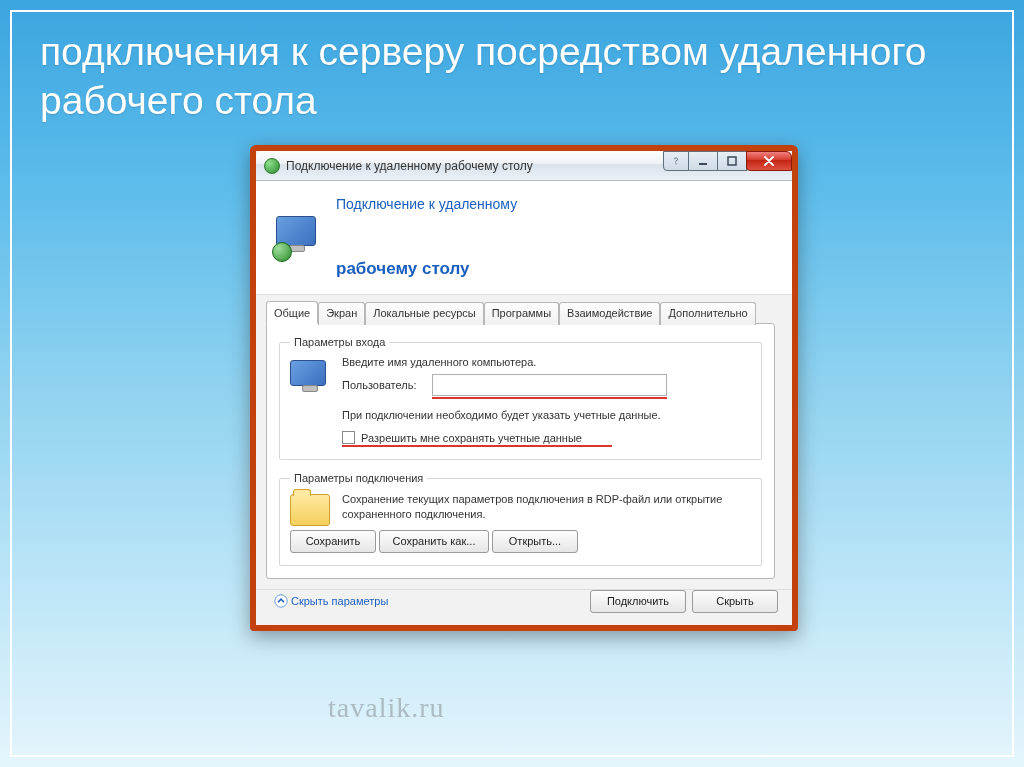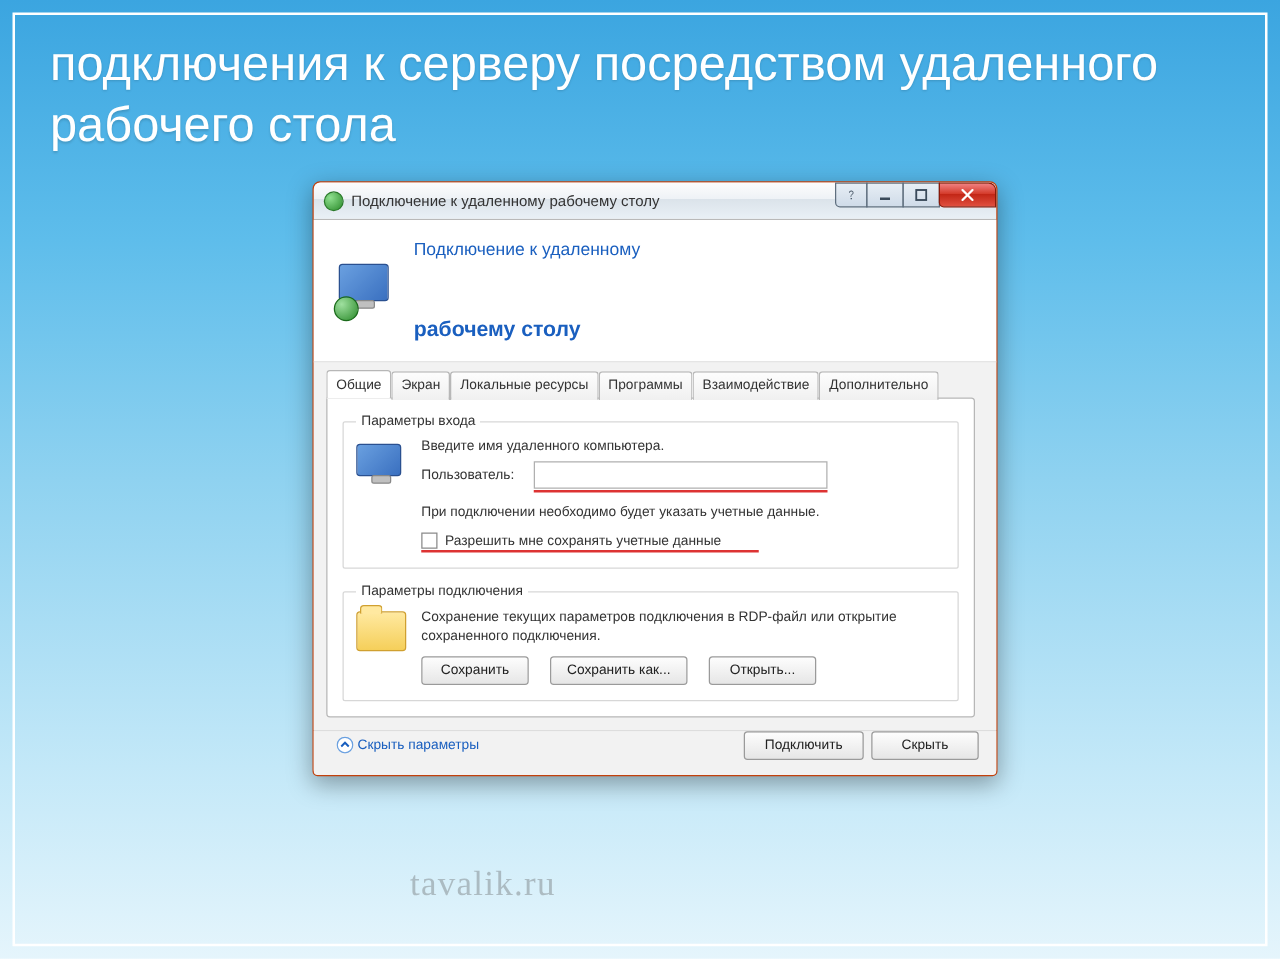--- a/index.html
+++ b/index.html
@@ -18,21 +18,21 @@
     font-weight: 400;
     padding: 28px 40px 10px;
     line-height: 1.25;
     text-shadow: 0 1px 2px rgba(0,0,0,.15);
   }
   .window {
     position: absolute;
     left: 250px; top: 145px;
     width: 548px;
     background: #f2f2f2;
-    border: 1px solid #c2410c;
+    border: 6px solid #c2410c;
     border-radius: 6px 6px 4px 4px;
     box-shadow: 0 6px 20px rgba(0,0,0,.35);
   }
   .titlebar {
     display:flex; align-items:center;
     height:30px;
     background: linear-gradient(180deg,#fdfdfd 0%, #eef2f6 45%, #dbe3ea 46%, #e9f0f6 100%);
     border-bottom:1px solid #b9b9b9;
     border-radius:6px 6px 0 0;
     padding-left:8px;
@@ -168,21 +168,21 @@
   }
   .btn {
     height:23px; padding:0 12px;
     font-size:11px; color:#222;
     background:linear-gradient(180deg,#fdfdfd,#e6e6e6);
     border:1px solid #9a9a9a;
     border-radius:3px;
     cursor:pointer;
     min-width:86px;
   }
-  .btnrow { display:flex; gap:17px; margin-top:8px; margin-left:52px;align-items:flex-end;}
+  .btnrow { display:flex; gap:3px; margin-top:8px; align-items:flex-end;}
   .footer {
     display:flex; align-items:center;
     padding:0 14px 12px 18px;
     background:#f2f2f2;
     border-top:1px solid #ddd;
     border-radius:0 0 4px 4px;
   }
   .link {
     color:#1a5fbf; font-size:11px;
     display:flex; align-items:center;

